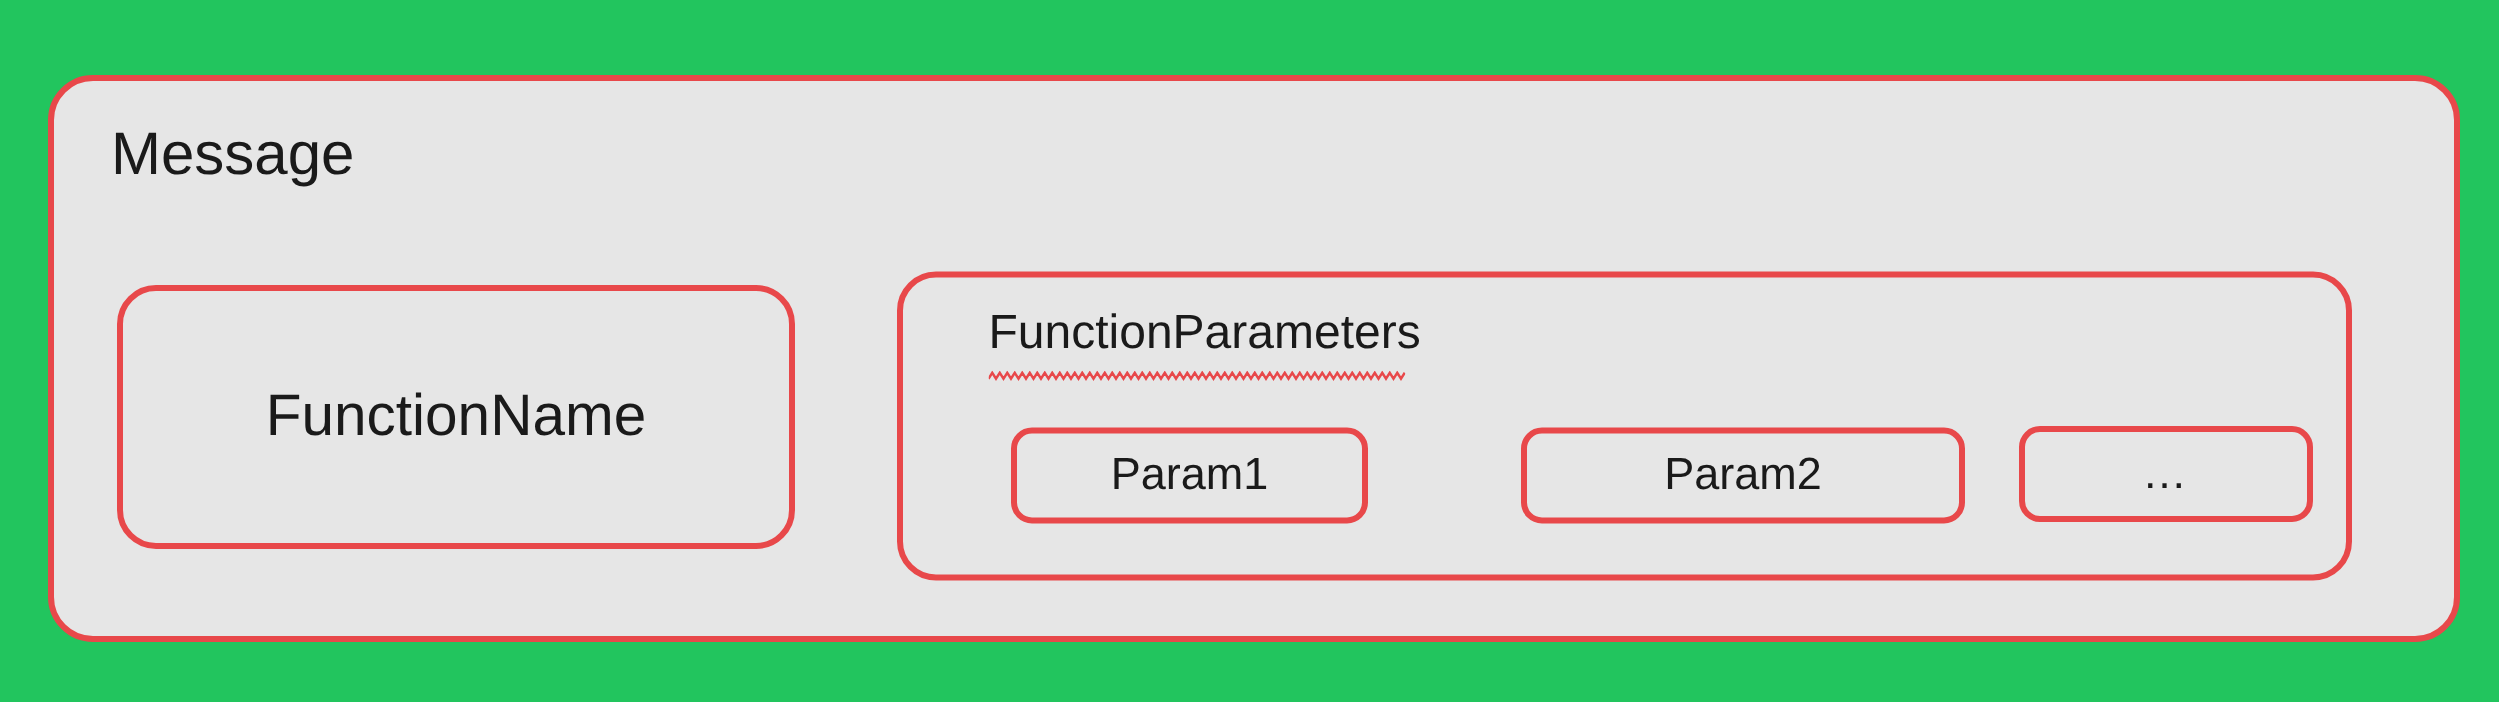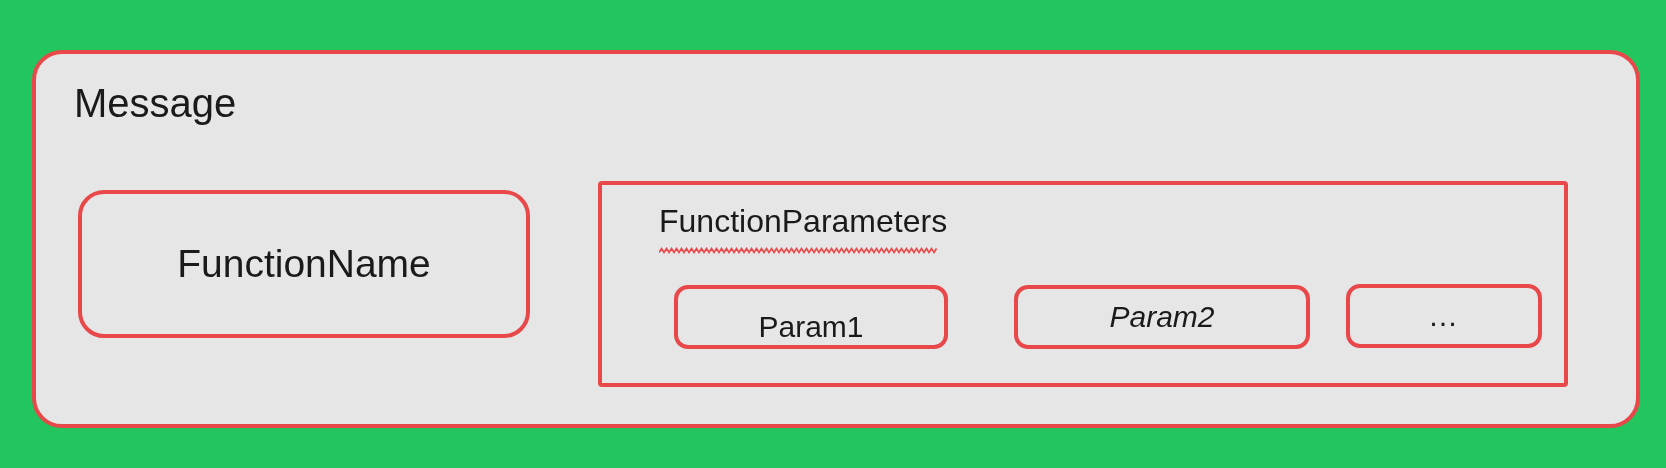--- a/index.html
+++ b/index.html
@@ -48,40 +48,40 @@
     color: #1a1a1a;
     letter-spacing: 0px;
     white-space: nowrap;
   }
 
   
   #function-name-box {
     left: 78px;
     top: 190px;
     width: 452px;
-    height: 148px;
+    height: 176px;
     border-radius: 26px;
     display: flex;
     align-items: center;
     justify-content: center;
   }
   #function-name-label {
     font-size: 39px;
     line-height: 46px;
     color: #1a1a1a;
     white-space: nowrap;
   }
 
   
   #function-parameters-box {
     left: 598px;
     top: 181px;
     width: 970px;
     height: 206px;
-    border-radius: 4px;
+    border-radius: 26px;
   }
 
   #function-parameters-label {
     position: absolute;
     left: 57px;
     top: 17px;
     font-size: 32px;
     line-height: 38px;
     color: #1a1a1a;
     white-space: nowrap;
@@ -112,22 +112,22 @@
     display: flex;
     align-items: center;
     justify-content: center;
   }
   .param-label {
     font-size: 30px;
     line-height: 36px;
     color: #1a1a1a;
     white-space: nowrap;
   }
-  #param-box-0 { left: 72px;  top: 100px; width: 274px; align-items: flex-end; }
-  #param-box-1 { left: 412px; top: 100px; width: 296px; font-style: italic; }
+  #param-box-0 { left: 72px;  top: 100px; width: 238px; }
+  #param-box-1 { left: 412px; top: 100px; width: 296px; }
   #param-box-2 { left: 744px; top: 99px;  width: 196px; }
   #param-box-2 .param-label { font-size: 30px; letter-spacing: 2px; }
 </style>
 </head>
 <body>
 
 <div id="canvas">
 
   <div class="rbox" id="message-box"></div>
 

